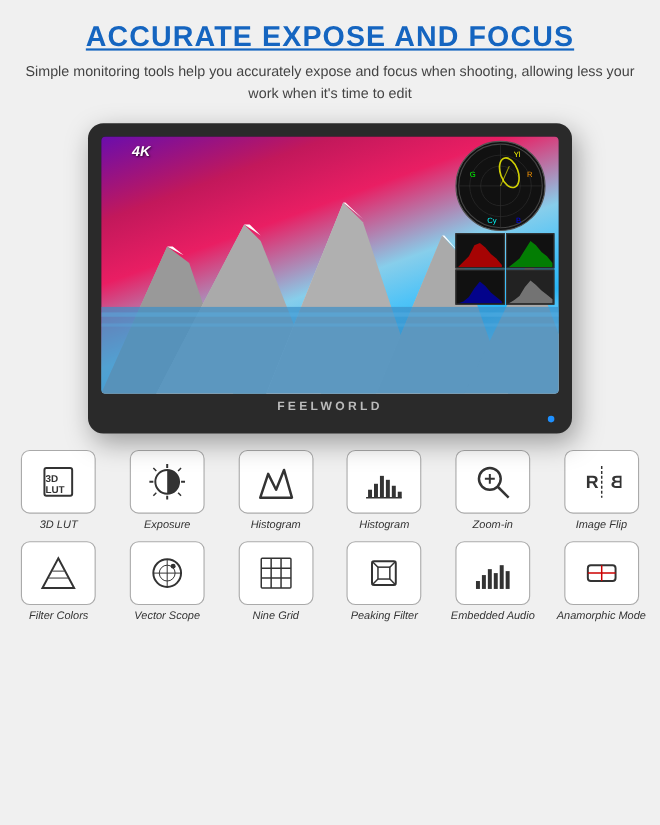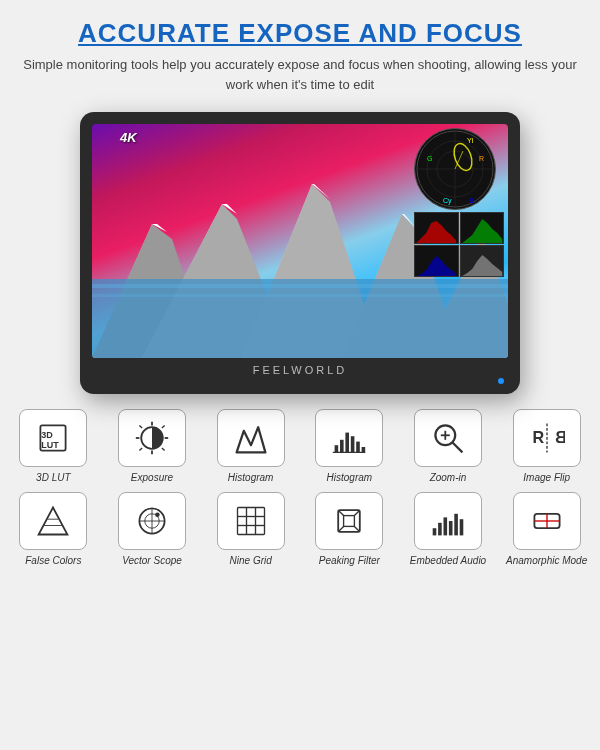--- a/index.html
+++ b/index.html
@@ -85,21 +85,21 @@
       text-shadow: 1px 1px 2px rgba(0,0,0,0.7);
       z-index: 10;
       margin-left: 20px;
     }
 
     
     .monitor-brand {
       text-align: center;
       color: #bbb;
       font-size: 11px;
-      font-weight: 400;
+      font-weight: 700;
       letter-spacing: 3px;
       margin-top: 6px;
     }
 
     .power-dot {
       position: absolute;
       bottom: 10px;
       right: 16px;
       width: 6px;
       height: 6px;
@@ -304,21 +304,21 @@
       <div class="feature-label">Image Flip</div>
     </div>
     <div class="feature-item">
       <div class="feature-icon-box">
         <svg viewBox="0 0 40 40" width="36" height="36">
           <polygon points="20,5 36,35 4,35" fill="none" stroke="#333" stroke-width="2"></polygon>
           <line x1="10" y1="25" x2="30" y2="25" stroke="#333" stroke-width="1"></line>
           <line x1="14" y1="18" x2="26" y2="18" stroke="#333" stroke-width="1"></line>
         </svg>
       </div>
-      <div class="feature-label">False Colors</div>
+      <div class="feature-label">Filter Colors</div>
     </div>
     <div class="feature-item">
       <div class="feature-icon-box">
         <svg viewBox="0 0 40 40" width="36" height="36">
           <circle cx="20" cy="20" r="14" fill="none" stroke="#333" stroke-width="2"></circle>
           <circle cx="20" cy="20" r="8" fill="none" stroke="#333" stroke-width="1"></circle>
           <line x1="20" y1="6" x2="20" y2="34" stroke="#333" stroke-width="1"></line>
           <line x1="6" y1="20" x2="34" y2="20" stroke="#333" stroke-width="1"></line>
           <circle cx="26" cy="13" r="2.5" fill="#333"></circle>
         </svg>

